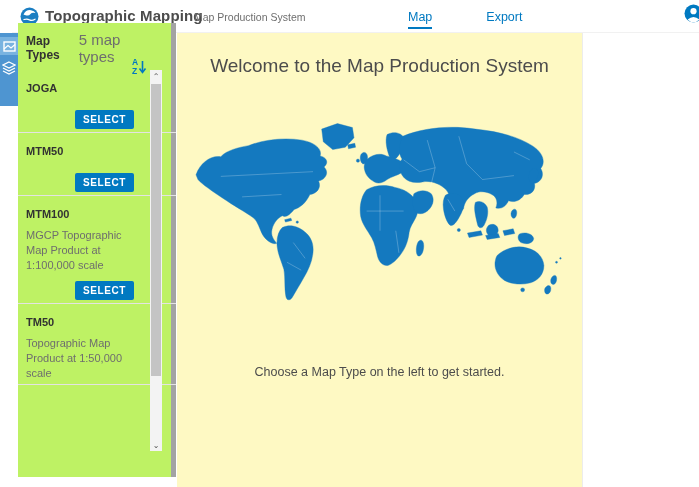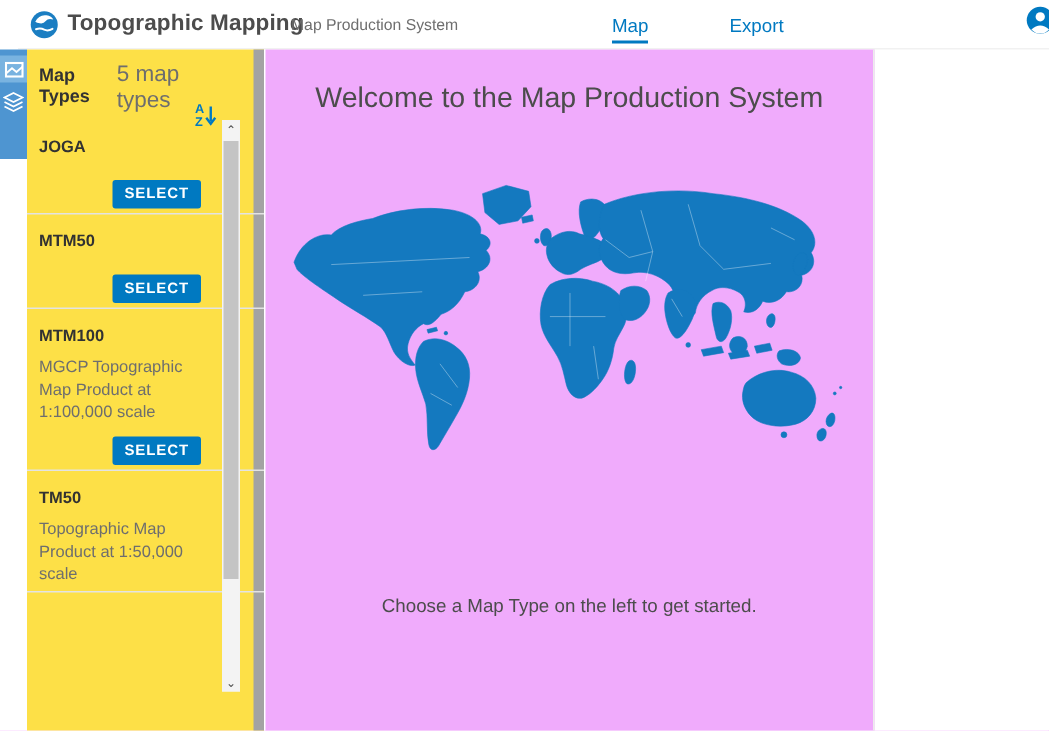--- a/index.html
+++ b/index.html
@@ -16,22 +16,22 @@
   .tab { position:relative; height:33px; display:flex; align-items:center; font-size:12.5px; color:#0079c1; cursor:pointer;margin-left:36px; }
   .tab.active::after { content:""; position:absolute; left:0; right:0; bottom:4px; height:2px; background:#0079c1; }
   .avatar { position:absolute; right:8px; top:4px; width:19px; height:19px; cursor:pointer; }
 
   
   .strip { position:absolute; left:0; top:33px; width:18px; height:73px; background:#4e95d1; }
   .strip-btn { width:18px; height:18px; margin-top:4px; display:flex; align-items:center; justify-content:center; cursor:pointer; }
   .strip-btn.selected { background:#79b3e0; }
 
   
-  .sidebar { position:absolute; left:18px; top:33px; width:158px; height:454px; background:#fde047;
-    border-right:7px solid #a3a3a3; }
+  .sidebar { position:absolute; left:18px; top:23px; width:158px; height:454px; background:#bef264;
+    border-right:5px solid #a3a3a3; }
   .panel-header { position:absolute; left:0; top:8px; width:100%; padding:0 22px 0 8px;
     display:flex; justify-content:space-between; align-items:baseline; }
   .panel-title { font-size:12px; font-weight:bold; color:#323232; }
   .panel-count { font-size:15px; color:#6e6e6e; }
   .search-row { position:absolute; left:6px; top:30px; width:130px; height:24px; display:flex; align-items:flex-end; }
   .search-ic { flex:0 0 15px; height:15px; margin:0 4px 3px 0; }
   .search-input { flex:1; border:none; outline:none; border-bottom:1px solid #bdbdbd; height:20px;
     font-size:11px; color:#323232; font-family:"Liberation Sans",sans-serif; }
   .search-input::placeholder { color:#a9a9a9; }
   .az-sort { position:absolute; right:24px; top:34px; width:17px; height:19px; cursor:pointer; }
@@ -46,26 +46,26 @@
     font-family:"Liberation Sans",sans-serif; }
 
   
   .sb { position:absolute; right:9px; top:47px; width:12px; height:381px; background:#f3f3f3; }
   .sb-arrow { position:absolute; left:0; width:12px; height:12px; color:#505050; font-size:8px;
     display:flex; align-items:center; justify-content:center; cursor:pointer; background:#f3f3f3; }
   .sb-up { top:0; } .sb-down { bottom:0; }
   .sb-thumb { position:absolute; left:1px; top:14px; width:10px; height:292px; background:#c4c4c4; cursor:pointer; }
 
   
-  .main { position:absolute; left:177px; top:33px; width:406px; height:454px; background:#f0abfc;
+  .main { position:absolute; left:177px; top:33px; width:406px; height:454px; background:#fef9c3;
     border-right:1px solid #ececec; }
   .welcome { margin-top:22px; text-align:center; font-size:19px; color:#4c4c4c; font-weight:400; }
   .map-wrap { width:394px; height:232px; margin:22px auto 0; }
   .map-wrap svg { width:100%; height:100%; }
-  .instruction { margin-top:66px; text-align:center; font-size:12.5px; color:#4c4c4c; }
+  .instruction { margin-top:34px; text-align:center; font-size:12.5px; color:#4c4c4c; }
 </style>
 </head>
 <body>
 
 <div class="header">
   <svg class="logo" viewBox="0 0 19 19">
     <circle cx="9.5" cy="9.5" r="9" fill="#1b7ec2"></circle>
     <path d="M3.5,7.5 Q6,2.5 11,3.2 Q14.5,3.8 15.5,6 Q12,5 10.5,7 Q9,9 6.5,8.5 Q4.5,8.2 3.5,7.5 Z" fill="#fff"></path>
     <path d="M4,12.5 Q7,11.5 9.5,12.8 Q12,14 15,12.2" stroke="#fff" stroke-width="1.3" fill="none" stroke-linecap="round"></path>
   </svg>

